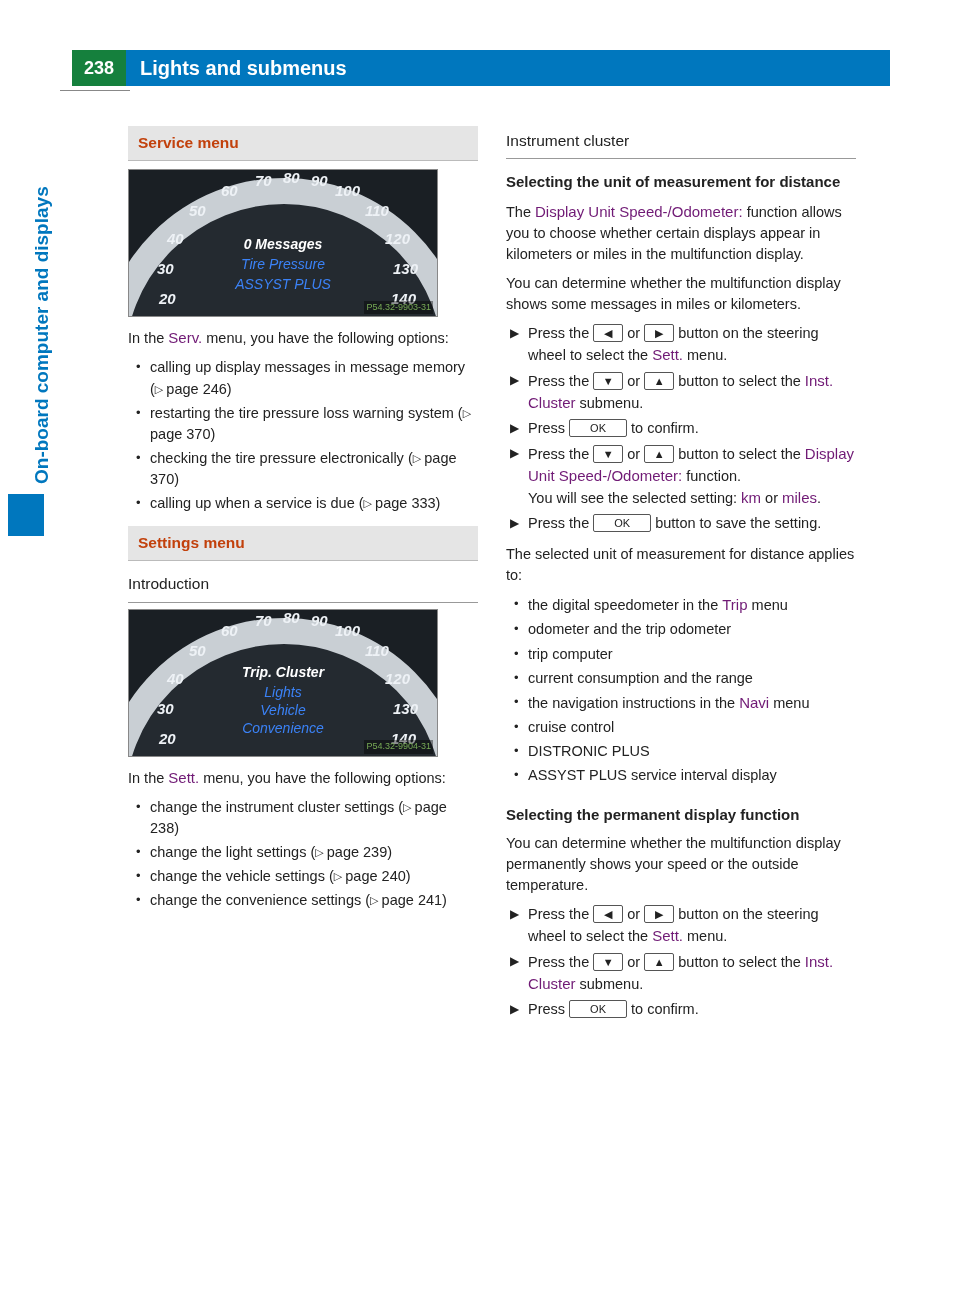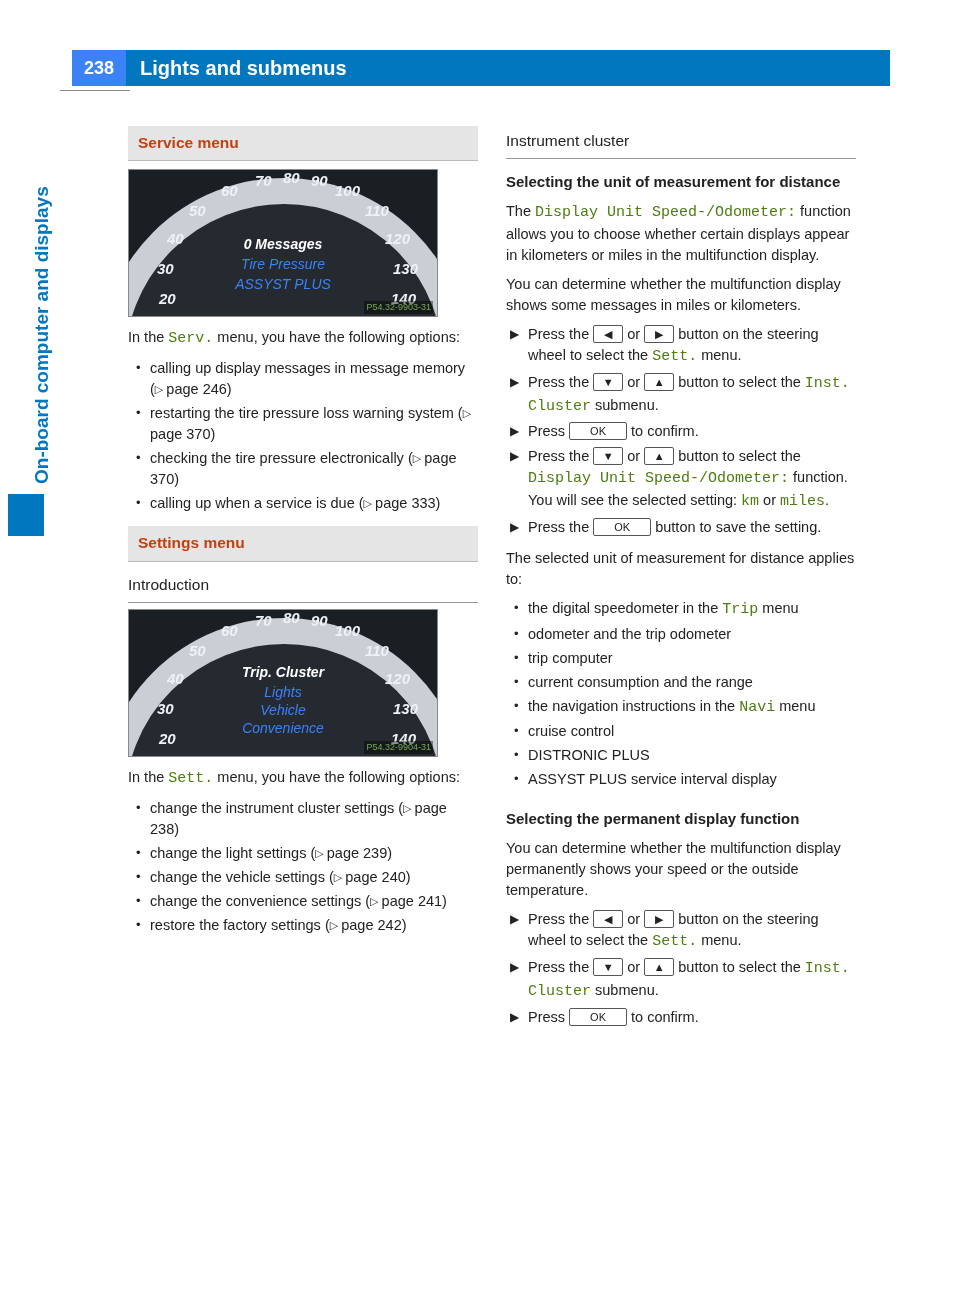--- a/index.html
+++ b/index.html
@@ -19,21 +19,21 @@
     top: 50px;
     width: 830px;
   }
   .header-bar {
     display: flex;
     align-items: stretch;
     height: 36px;
     margin-left: 12px;
   }
   .page-num {
-    background: #3b82f6;
+    background: #15803d;
     color: #fff;
     font-weight: bold;
     font-size: 18px;
     width: 54px;
     display: flex;
     align-items: center;
     justify-content: center;
   }
   .page-title {
     background: #0077be;
@@ -112,21 +112,21 @@
     top: 1px;
   }
   .steps { list-style: none; padding-left: 4px; margin: 4px 0 10px 0; }
   .steps li { position: relative; padding-left: 18px; margin: 4px 0; }
   .steps li .step-mark {
     position: absolute;
     left: 0;
     top: 2px;
     font-size: 12px;
   }
-  .disp { font-family: Liberation Mono, monospace; color: #4d7c0f; font-size: 15px; }
+  .disp { font-family: Liberation Sans, sans-serif; color: #701a75; font-size: 15px; }
   .ref-tri { font-size: 11px; vertical-align: 1px; }
   .key {
     display: inline-block;
     border: 1px solid #555;
     border-radius: 2px;
     padding: 0 8px;
     font-size: 11px;
     line-height: 16px;
     height: 18px;
     vertical-align: 1px;
@@ -260,21 +260,20 @@
       </div>
 
       <p>
         <span>In the </span><span class="disp">Sett.</span><span> menu, you have the following options:</span>
       </p>
       <ul class="bullets">
         <li><span>change the instrument cluster settings (</span><span class="ref-tri">▷ </span><span>page 238</span><span>)</span></li>
         <li><span>change the light settings (</span><span class="ref-tri">▷ </span><span>page 239</span><span>)</span></li>
         <li><span>change the vehicle settings (</span><span class="ref-tri">▷ </span><span>page 240</span><span>)</span></li>
         <li><span>change the convenience settings (</span><span class="ref-tri">▷ </span><span>page 241</span><span>)</span></li>
-        <li><span>restore the factory settings (</span><span class="ref-tri">▷ </span><span>page 242</span><span>)</span></li>
       </ul>
     </div>
 
     <div class="col">
       <div class="sub-head">Instrument cluster</div>
       <div class="sub-head2">Selecting the unit of measurement for distance</div>
       <p>
         <span>The </span><span class="disp">Display Unit Speed-/Odometer:</span><span> function allows you to choose whether certain displays appear in kilometers or miles in the multifunction display.</span>
       </p>
       <p>You can determine whether the multifunction display shows some messages in miles or kilometers.</p>

